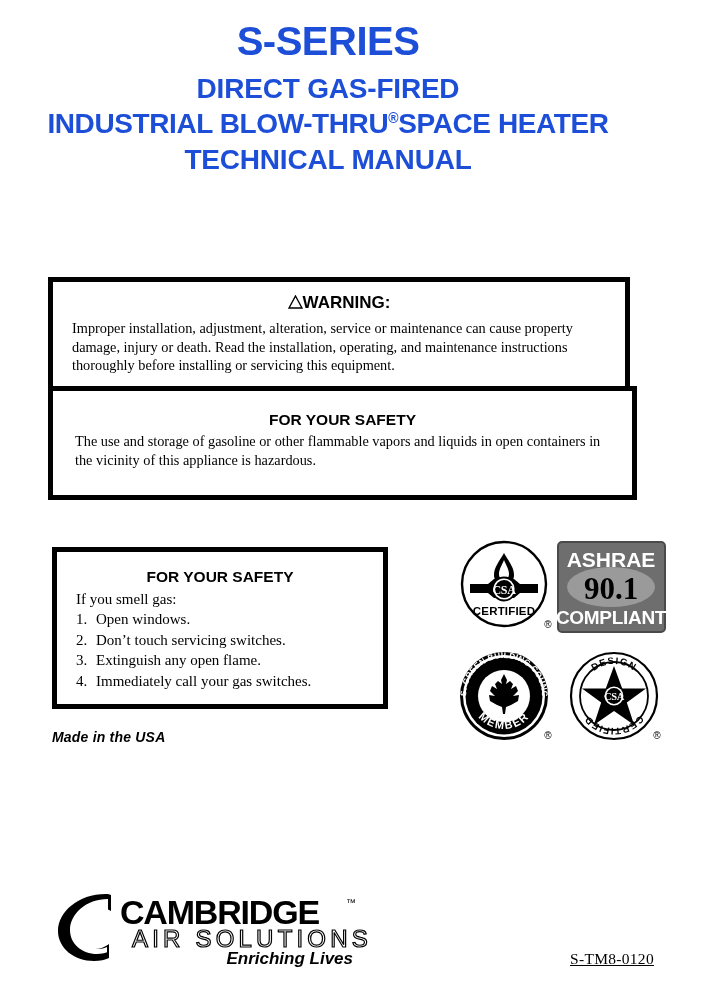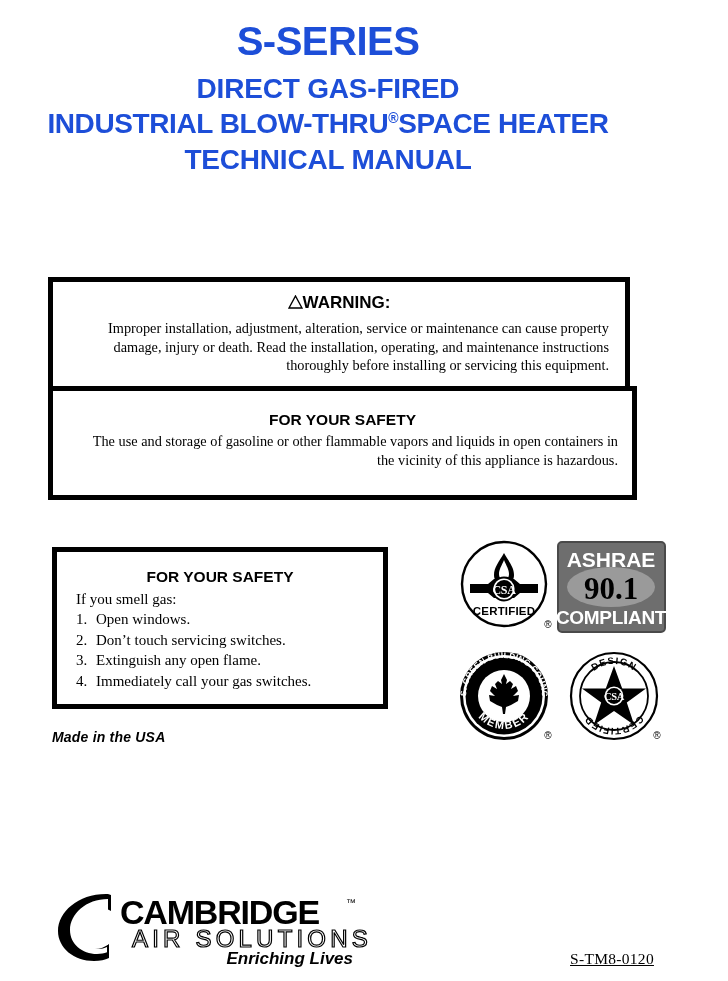--- a/index.html
+++ b/index.html
@@ -103,21 +103,21 @@
   .warn-triangle {
     display: inline-block;
     vertical-align: -1px;
     margin-right: 0px;
   }
 
   .box-body {
     font-family: "Liberation Serif", serif;
     font-size: 14.3px;
     line-height: 18.5px;
-    text-align: right;
+    text-align: left;
   }
   #warning-box .box-body {
     padding: 5px 16px 0 19px;
   }
   #safety-box-1 .box-body {
     padding: 3px 14px 0 22px;
   }
 
   
   .smell-intro {

